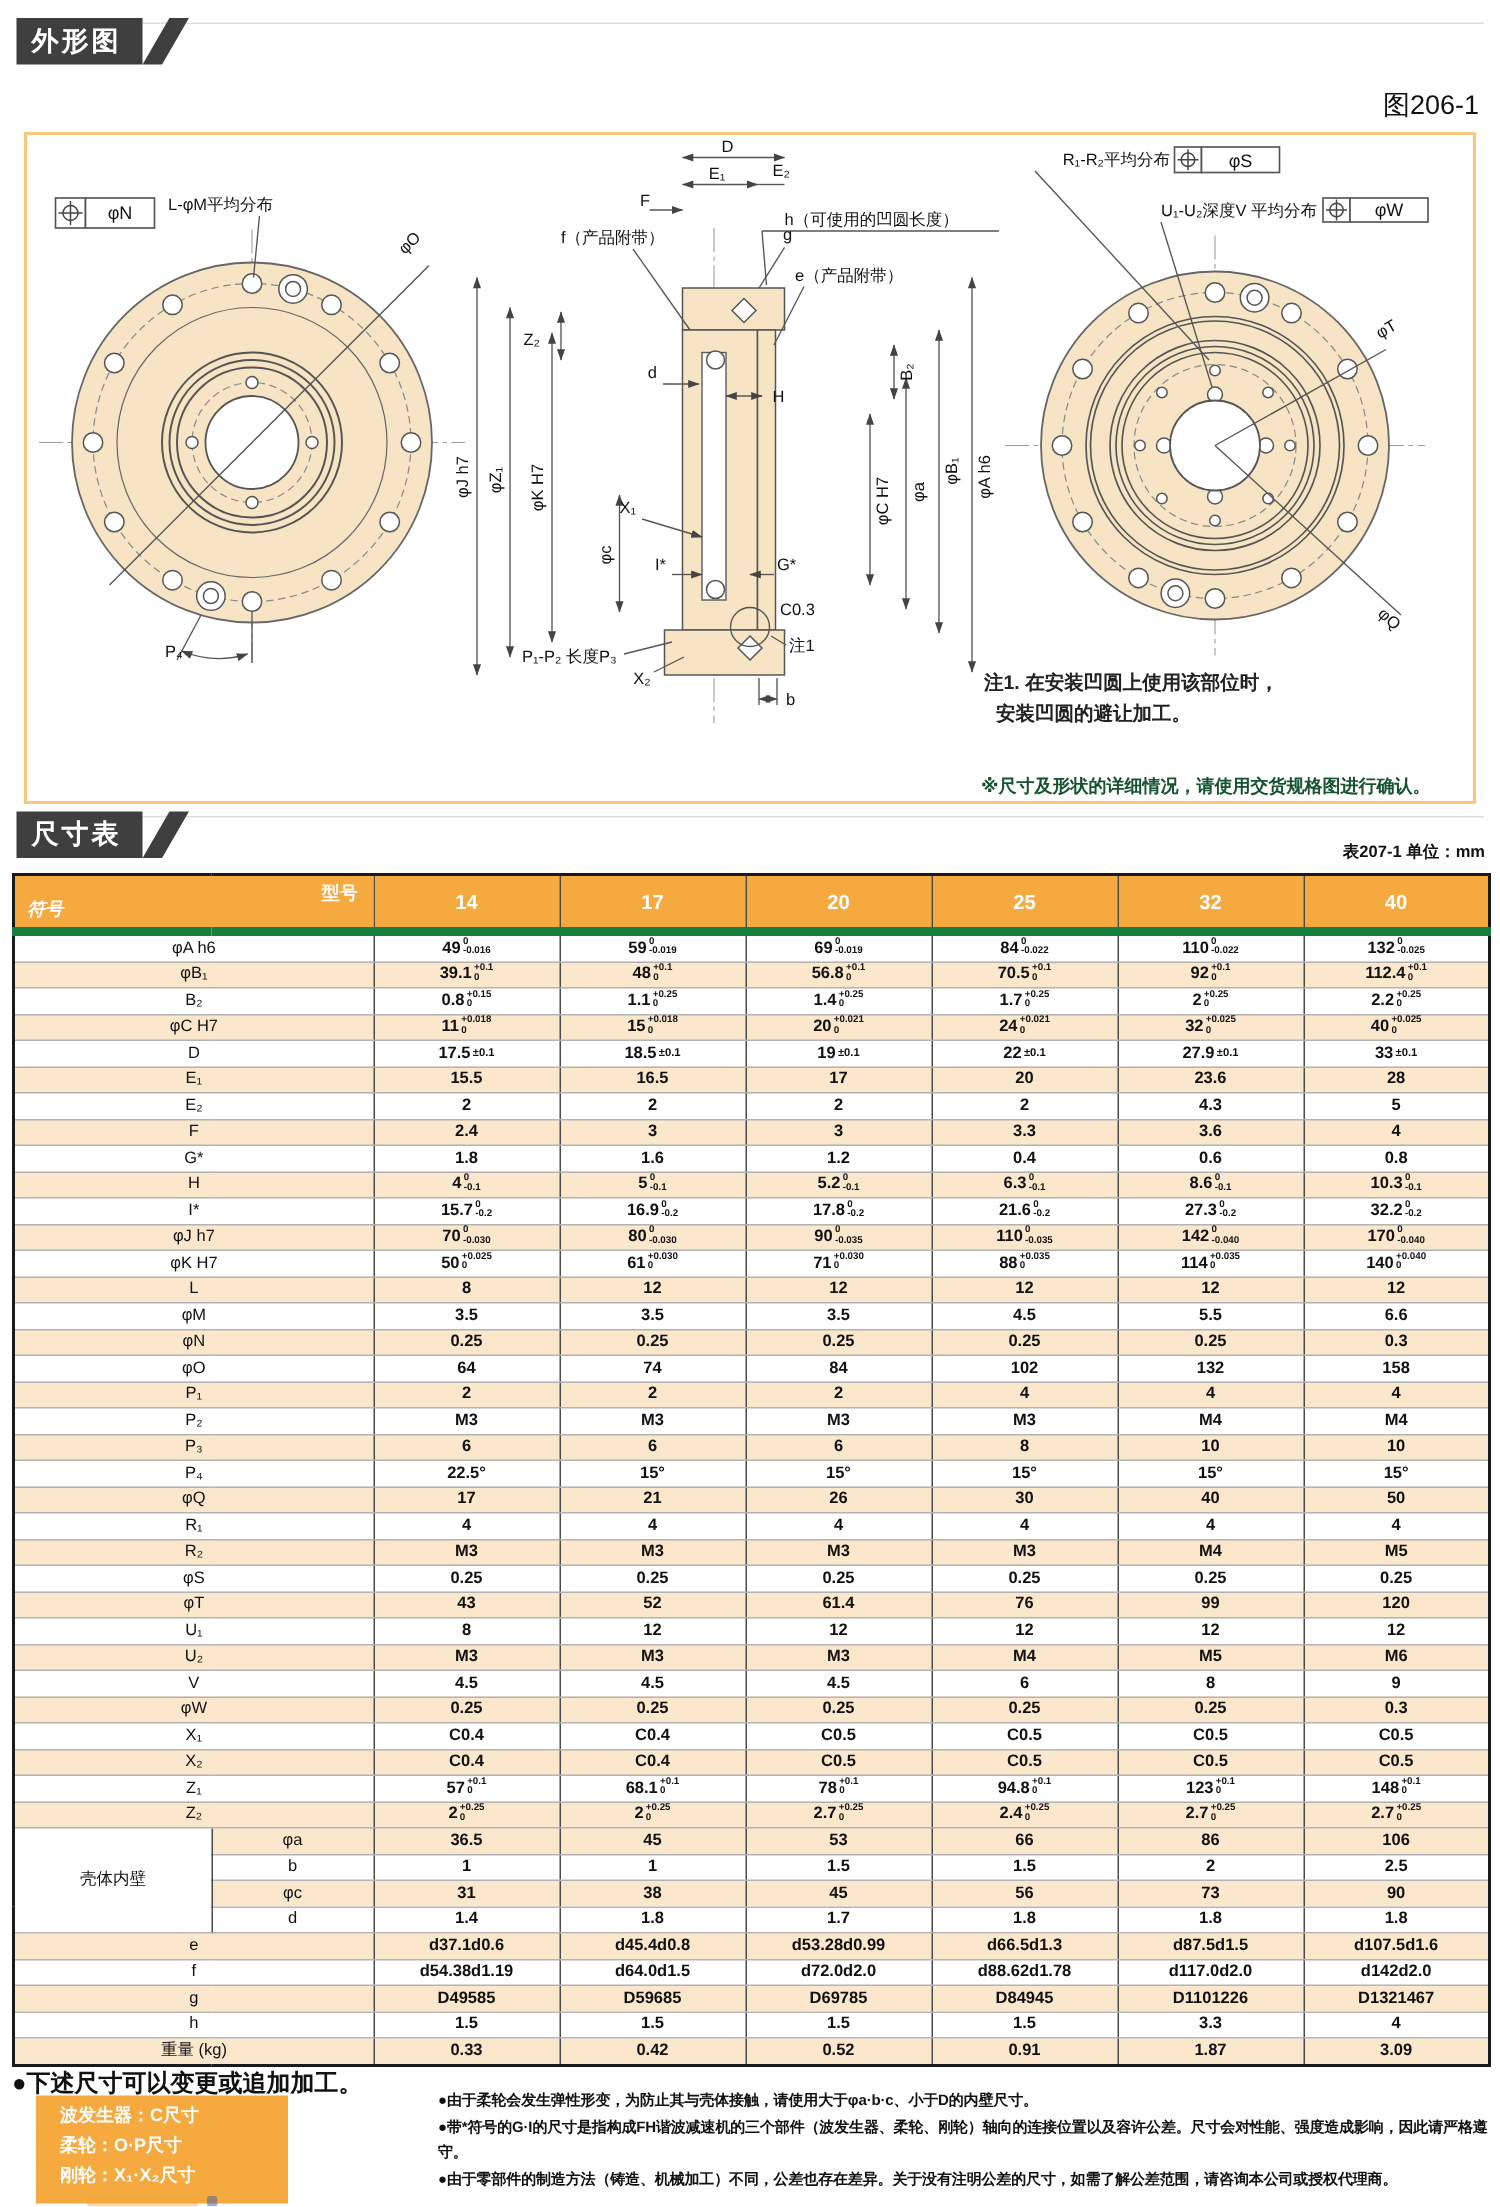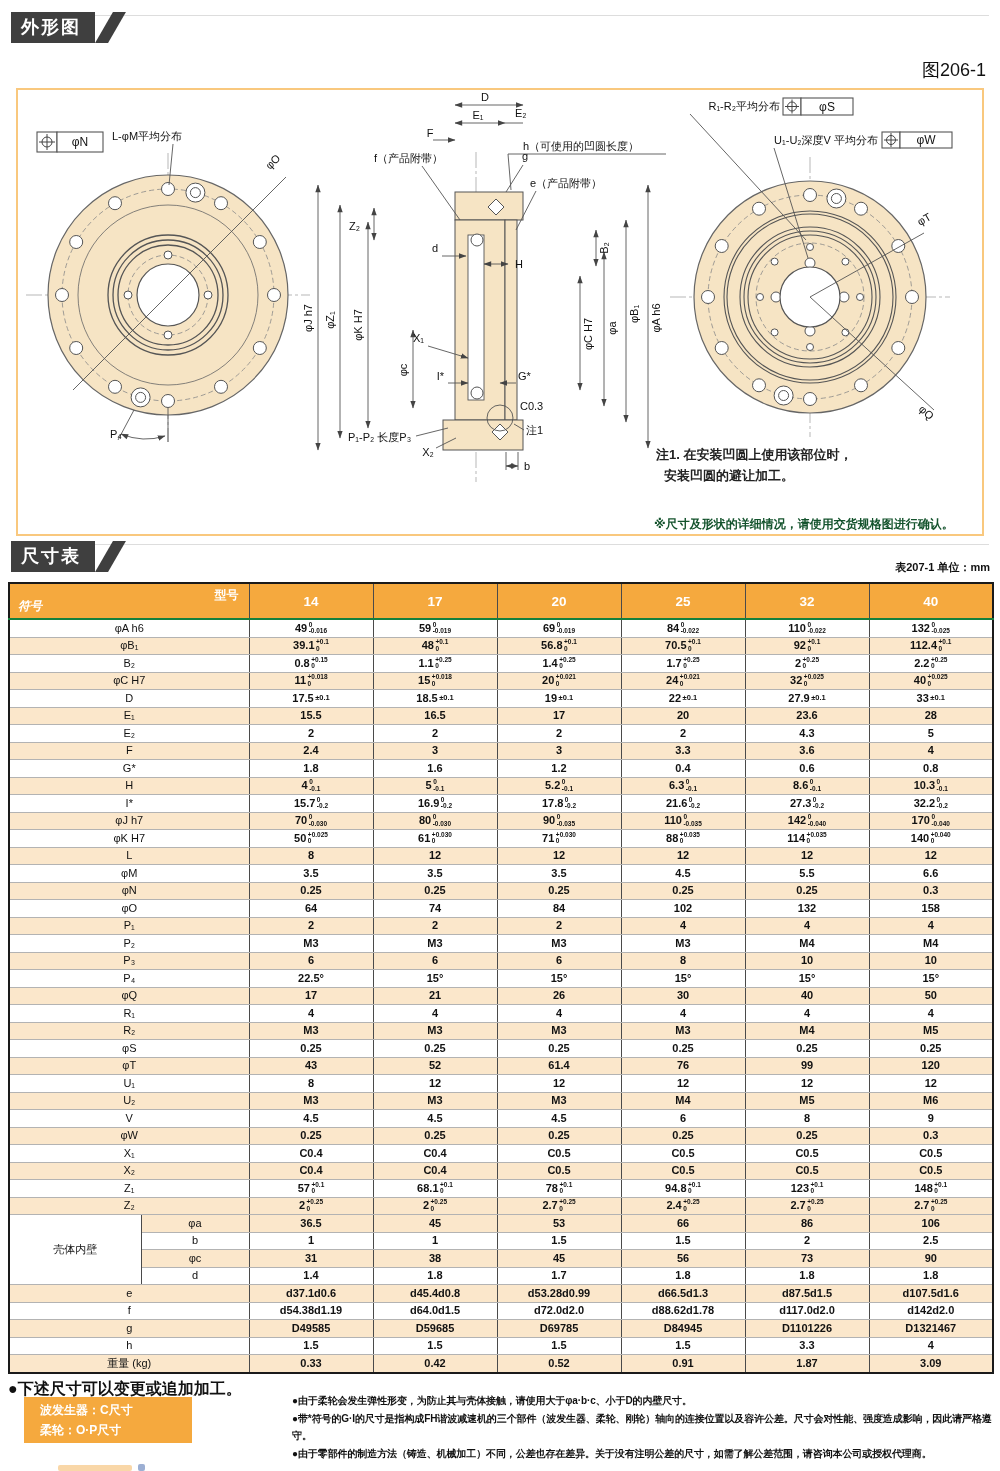--- a/index.html
+++ b/index.html
@@ -21,37 +21,37 @@
   .n1{left:638px;top:356px;}
   .n2{left:646px;top:377px;}
   .dwarn{position:absolute;left:636px;top:404px;font-size:12px;font-weight:bold;color:#14532d;white-space:nowrap;margin-top:22px;}
   
   .tablenote{position:absolute;right:10px;top:560px;font-size:11px;font-weight:bold;}
   table.dim{position:absolute;left:8px;top:582px;width:984px;border-collapse:collapse;table-layout:fixed;
             border:2.5px solid #1a1a1a;font-family:inherit;}
   table.dim th,table.dim td{border-left:1.5px solid #4a4a4a;border-right:1.5px solid #4a4a4a;
             border-top:1px solid #b3b3b3;border-bottom:1px solid #b3b3b3;padding:0;}
   table.dim thead th{background:#f5a93e;color:#fff;height:34px;font-size:13.5px;font-weight:bold;
-            border-bottom:2px solid #15803d;text-align:center;}
+            border-bottom:6px solid #15803d;text-align:center;}
   th.corner{position:relative;
             background-image:linear-gradient(to bottom right,transparent 49.4%,rgba(90,60,10,.65) 49.4%,rgba(90,60,10,.65) 50.6%,transparent 50.6%);}
   th.corner .tr{position:absolute;top:3px;right:10px;font-size:12px;}
   th.corner .bl{position:absolute;bottom:3px;left:8px;font-size:12px;font-style:italic;}
   table.dim td{height:16.5px;line-height:13px;font-size:11px;text-align:center;vertical-align:middle;}
   tr.rp{background:#fbe7cb;} tr.rw{background:#fff;}
   td.sym{font-size:11.5px;}
   td.val{font-weight:bold;}
   td.gcell{font-size:11px;background:#fff;}
   .cv{display:inline-flex;align-items:center;justify-content:center;gap:1.5px;}
   .tol{display:inline-flex;flex-direction:column;font-size:6.5px;line-height:6.5px;
        font-weight:bold;text-align:left;transform:translateY(-0.5px);}
   .pm{font-size:7.5px;font-weight:bold;align-self:flex-end;padding-bottom:1px;}
   
   .fnote{position:absolute;left:8px;top:1379px;font-size:16px;font-weight:bold;}
-  .legend{position:absolute;left:24px;top:1397px;width:168px;height:46px;background:#f5a93e;
+  .legend{position:absolute;left:24px;top:1397px;width:168px;height:72px;background:#f5a93e;
           color:#fff;font-weight:bold;font-size:12px;line-height:20px;padding:3px 0 0 16px;box-sizing:border-box;}
   .bullets{position:absolute;left:292px;top:1392px;width:704px;font-size:10px;line-height:17.5px;
            letter-spacing:-0.1px;color:#111;font-weight:bold;}
   .artifact{position:absolute;border-radius:2px;}
   .a1{left:58px;top:1465px;width:74px;height:6px;background:#f2a73e;opacity:.45;}
   .a2{left:138px;top:1464px;width:7px;height:7px;background:#3a5fa8;opacity:.5;}
   
   .cl{stroke:#999;stroke-width:0.7;stroke-dasharray:16 3 3 3;fill:none;}
   .dl{stroke:#555;stroke-width:0.9;fill:none;}
   .ol{stroke:#666;stroke-width:1.2;fill:none;}

